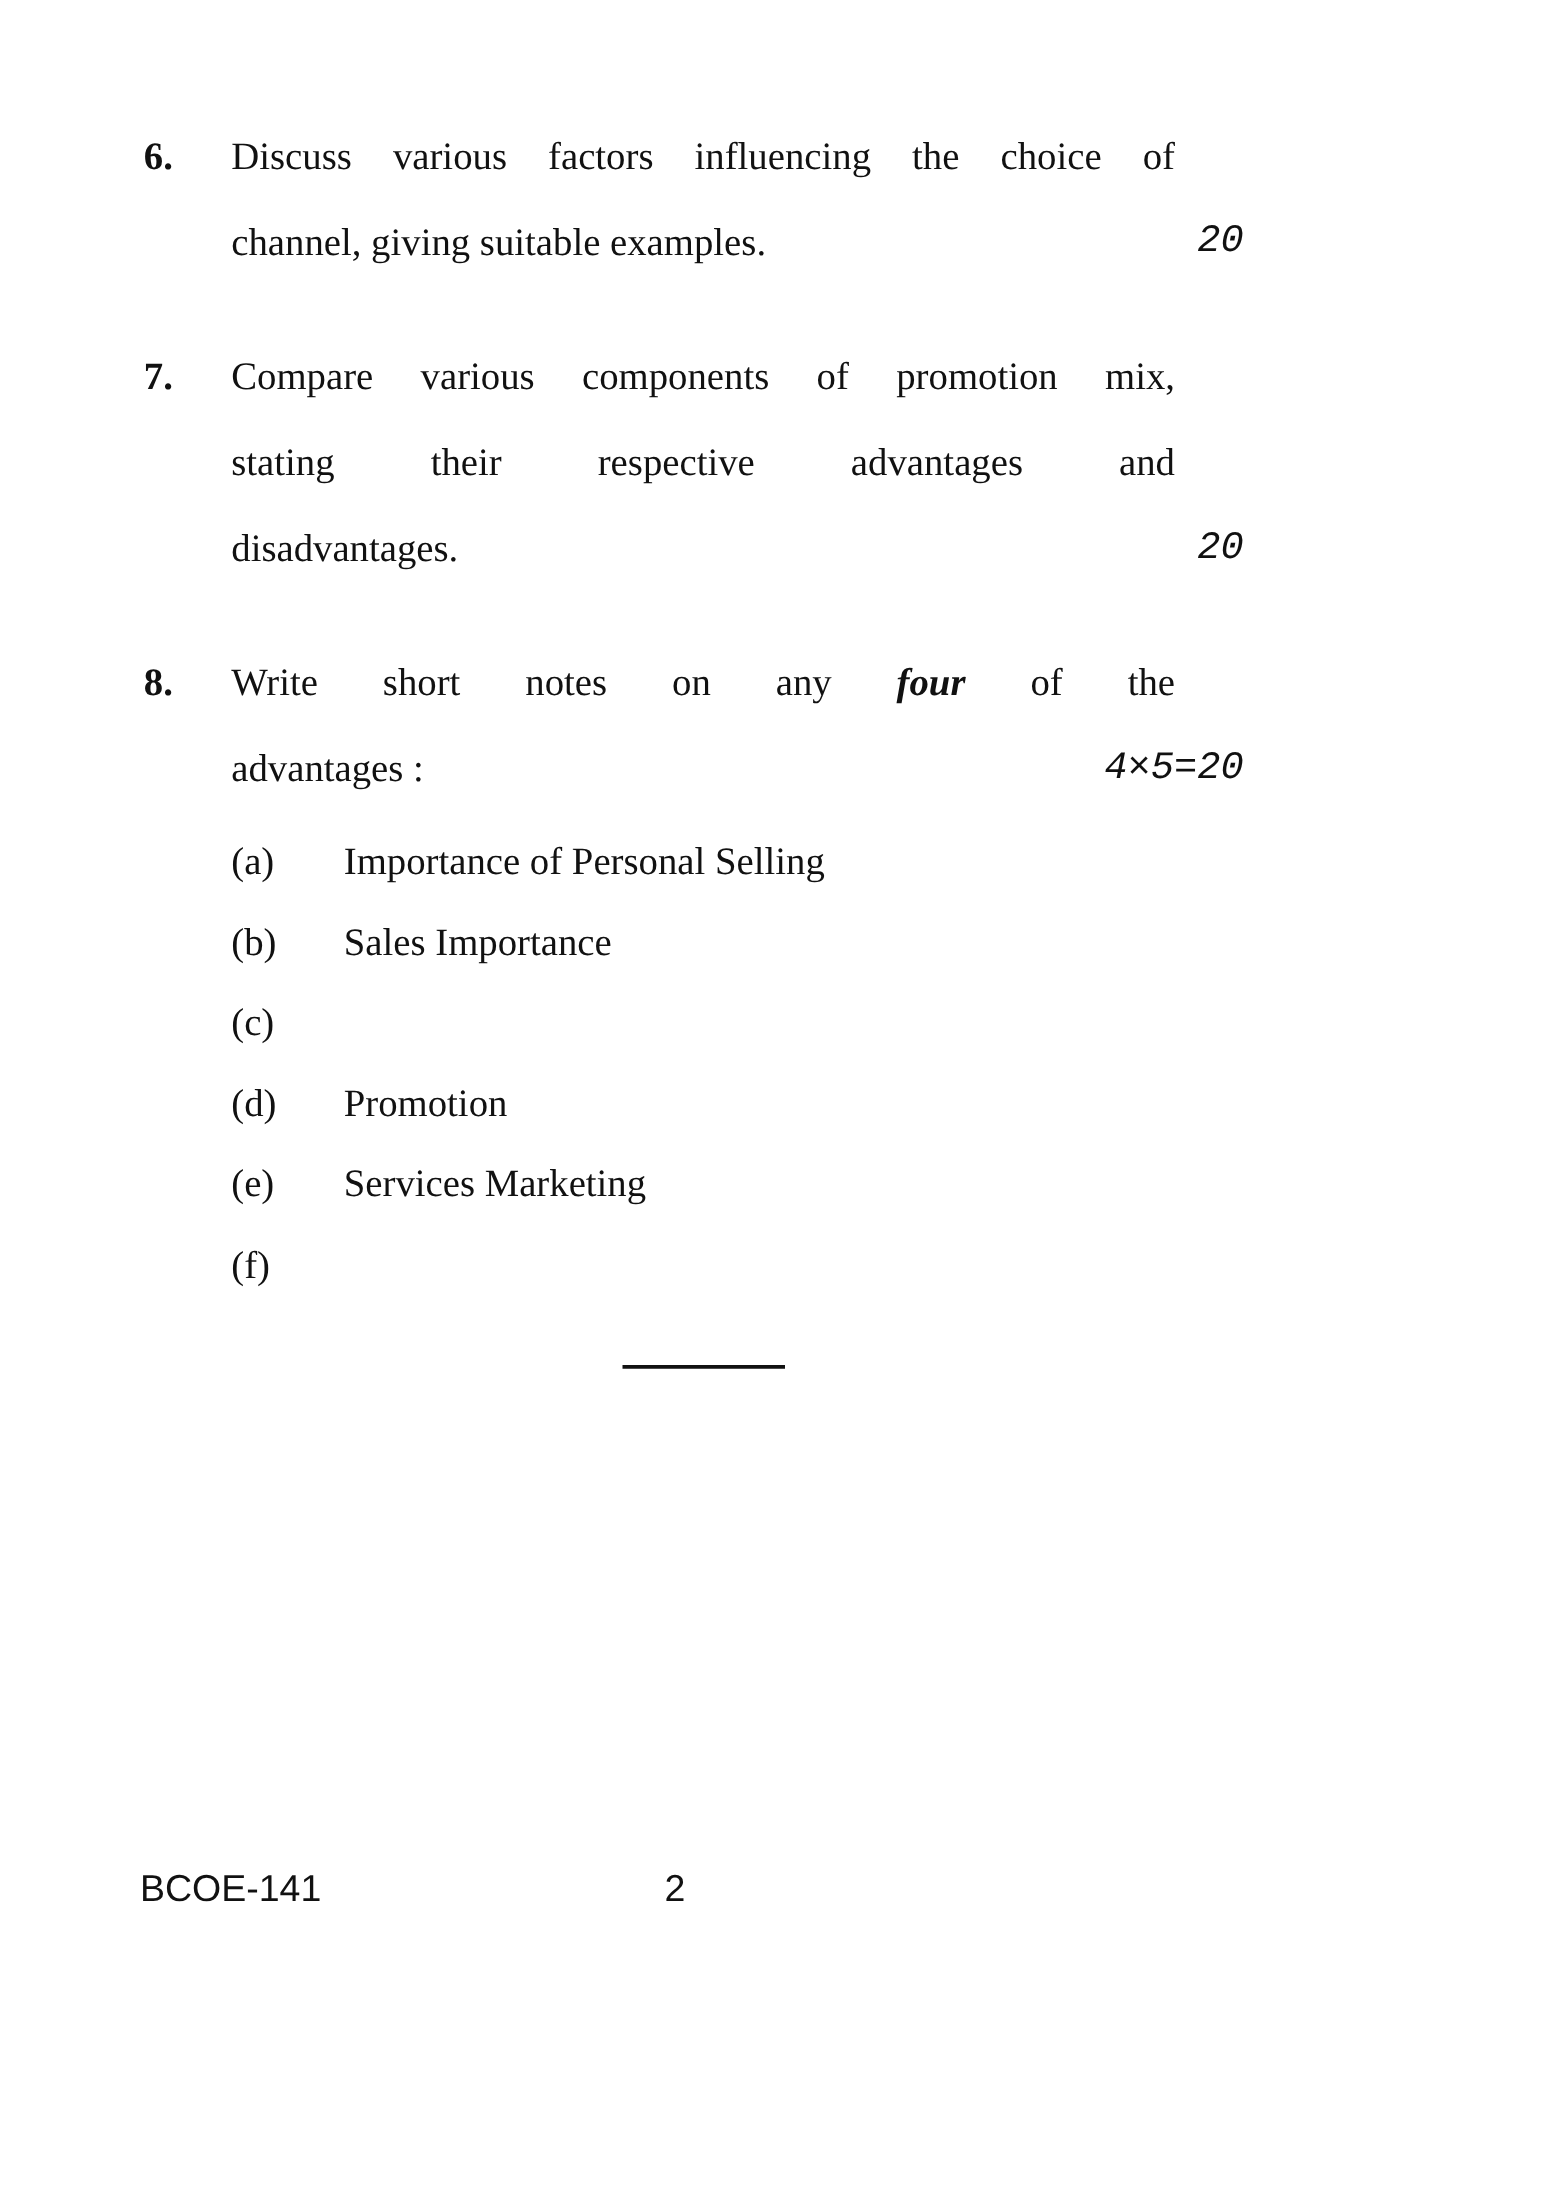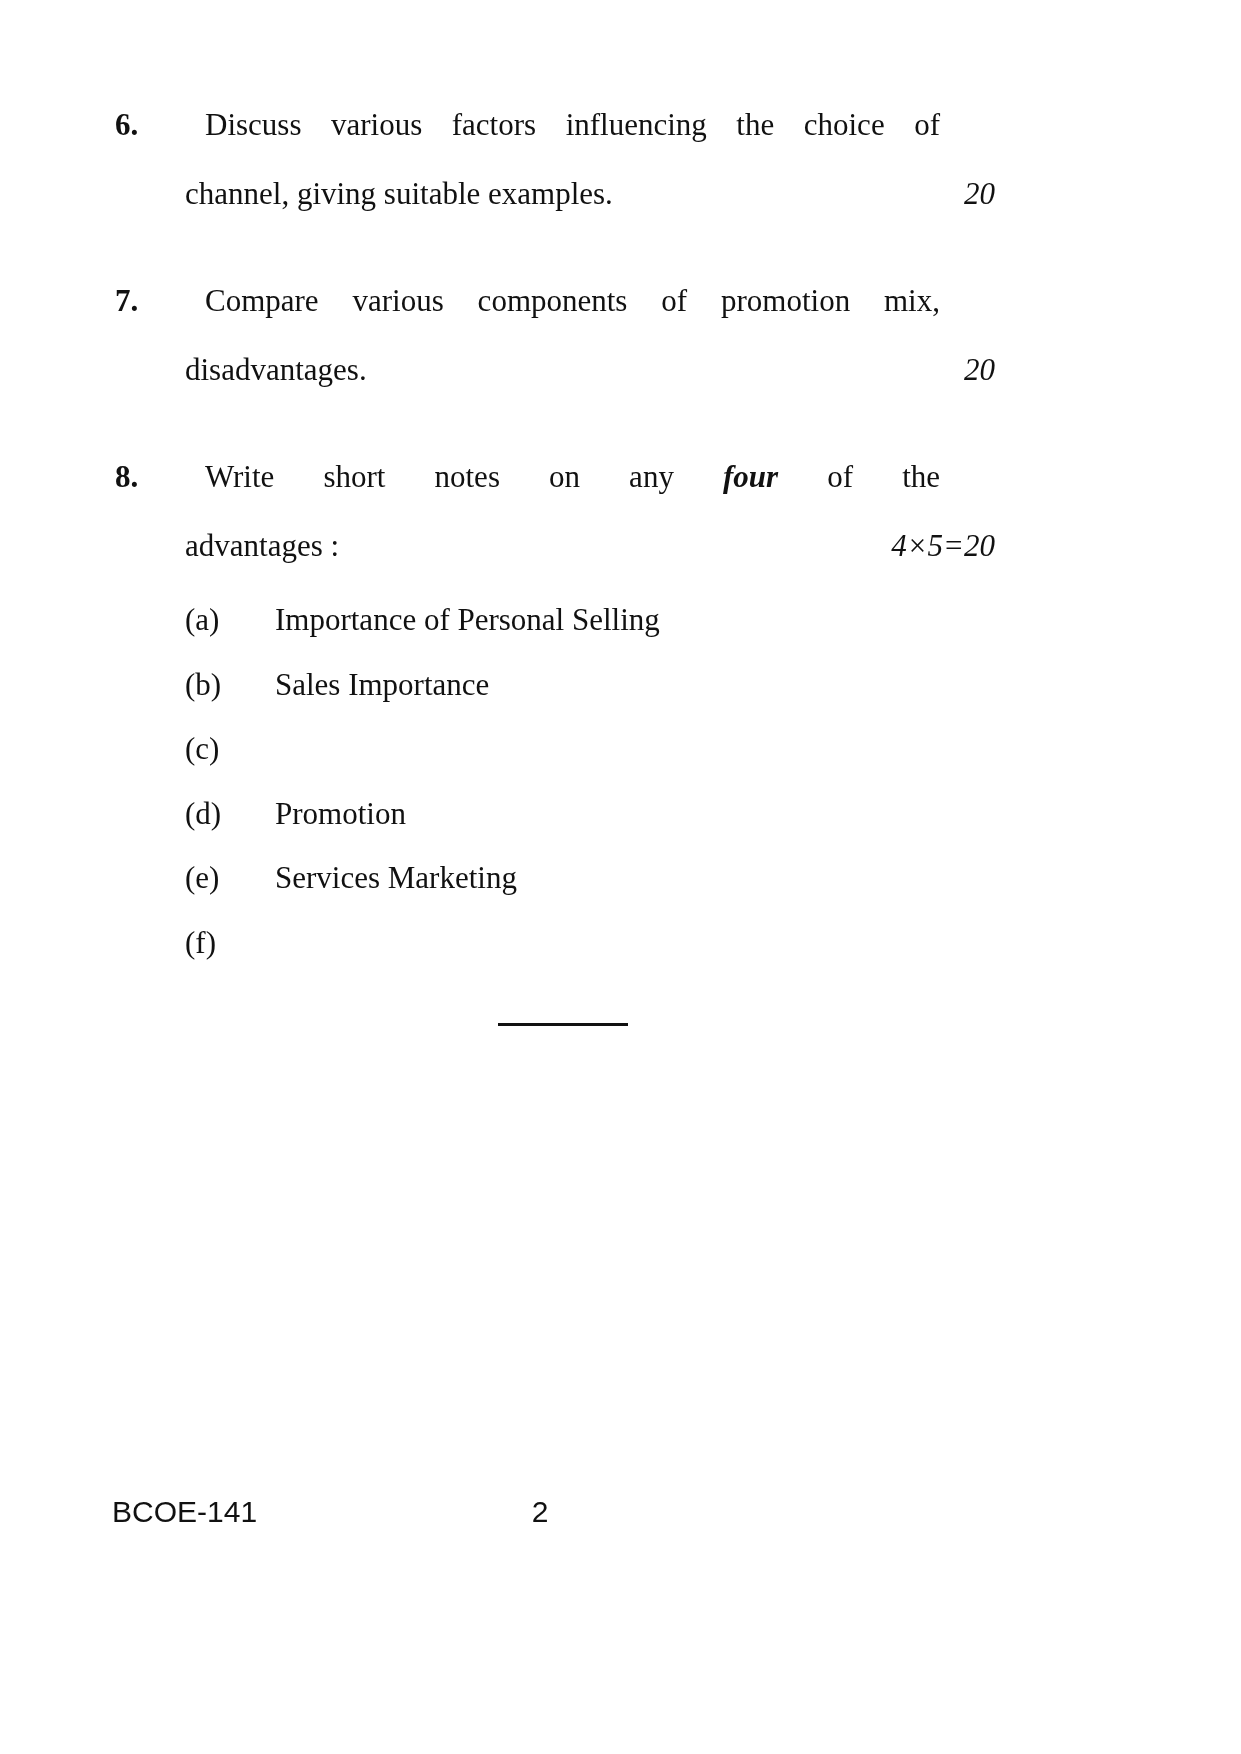--- a/index.html
+++ b/index.html
@@ -34,34 +34,34 @@
   .qbody {
     margin-left: 70px;
     width: 755px;
     font-size: 31px;
     line-height: 69px;
   }
   .jline {
     text-align: justify;
     text-align-last: justify;
     white-space: normal;
-    margin-left: 20px;
   }
   .lastline {
     position: relative;
     text-align: left;
   }
   .marks {
     position: absolute;
     right: -55px;
     top: 0;
     font-style: italic;
     font-size: 31px;
     line-height: 69px;
     text-align: right;
+    font-family: Liberation Mono, monospace;
   }
   .bi { font-weight: bold; font-style: italic; }
   .subitems {
     margin-left: 70px;
     margin-top: 8px;
   }
   .subitem {
     display: flex;
     font-size: 31px;
     line-height: 64.5px;
@@ -119,20 +119,21 @@
           <span>channel, giving suitable examples.</span>
           <span class="marks">20</span>
         </div>
       </div>
     </div>
 
     <div class="question">
       <div class="qnum">7.</div>
       <div class="qbody">
         <div class="jline">Compare various components of promotion mix,</div>
+        <div class="jline">stating their respective advantages and</div>
         <div class="lastline">
           <span>disadvantages.</span>
           <span class="marks">20</span>
         </div>
       </div>
     </div>
 
     <div class="question">
       <div class="qnum">8.</div>
       <div class="qbody">

